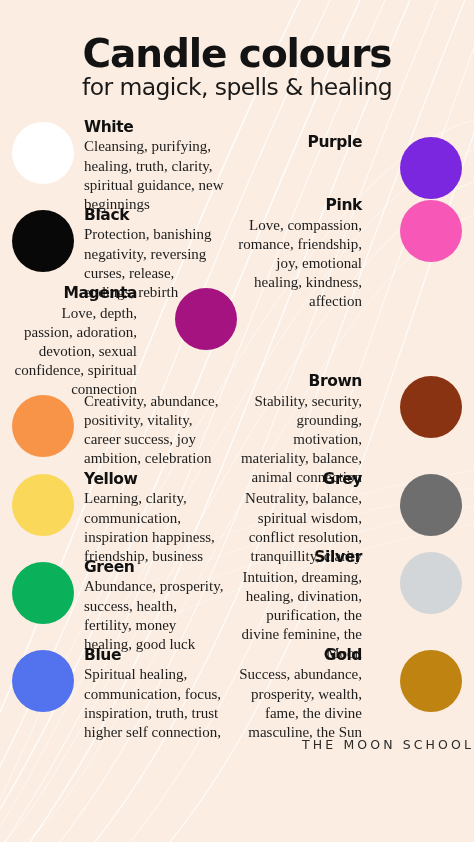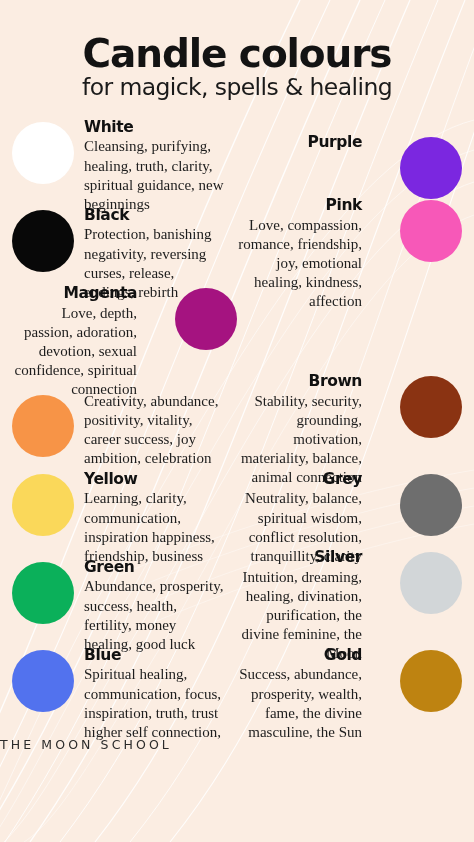--- a/index.html
+++ b/index.html
@@ -107,21 +107,21 @@
     font-size:15px;
     line-height:1.28;
     color:#1d1d1d;
   }
 
   
   .footer {
     height:70px;
     display:flex;
     align-items:center;
-    justify-content:flex-start;
+    justify-content:flex-end;
   }
   .brand {
     font-family:"DejaVu Sans", sans-serif;
     font-size:12.5px;
     letter-spacing:3.1px;
     color:#2b2b2b;
     font-weight:400;
   }
 </style>
 </head>

